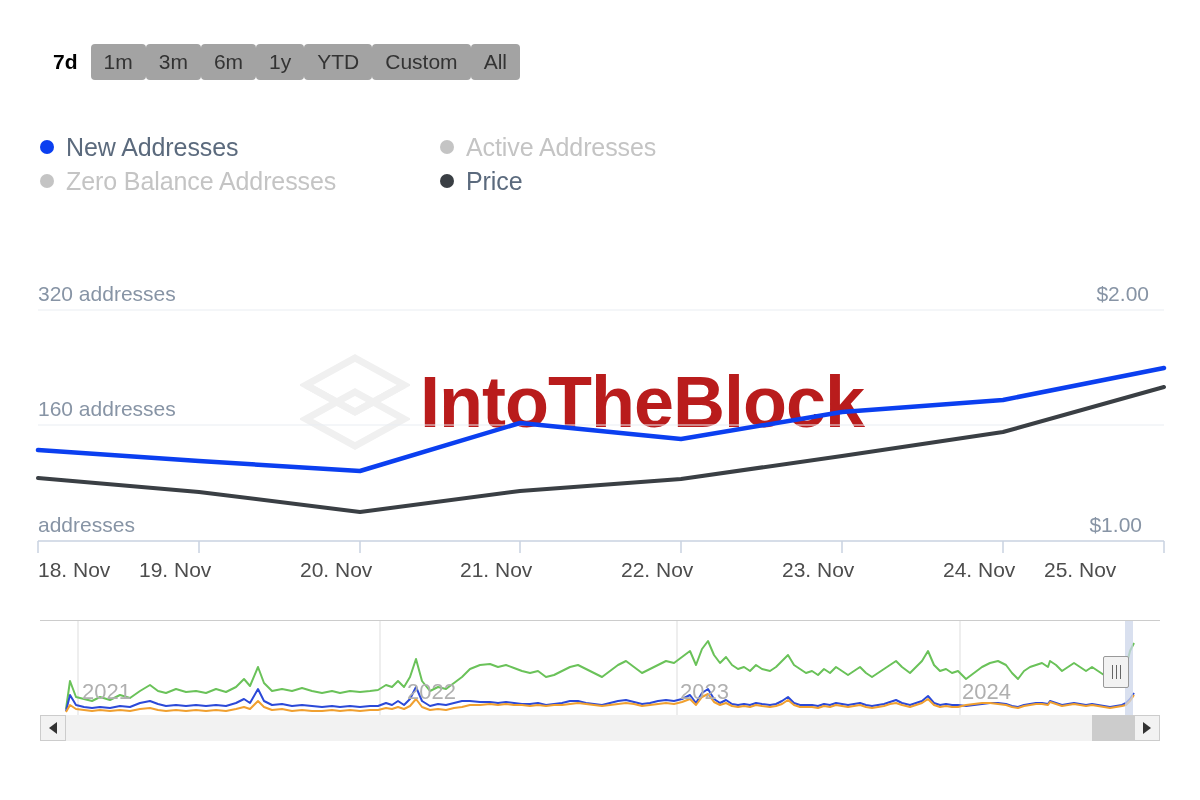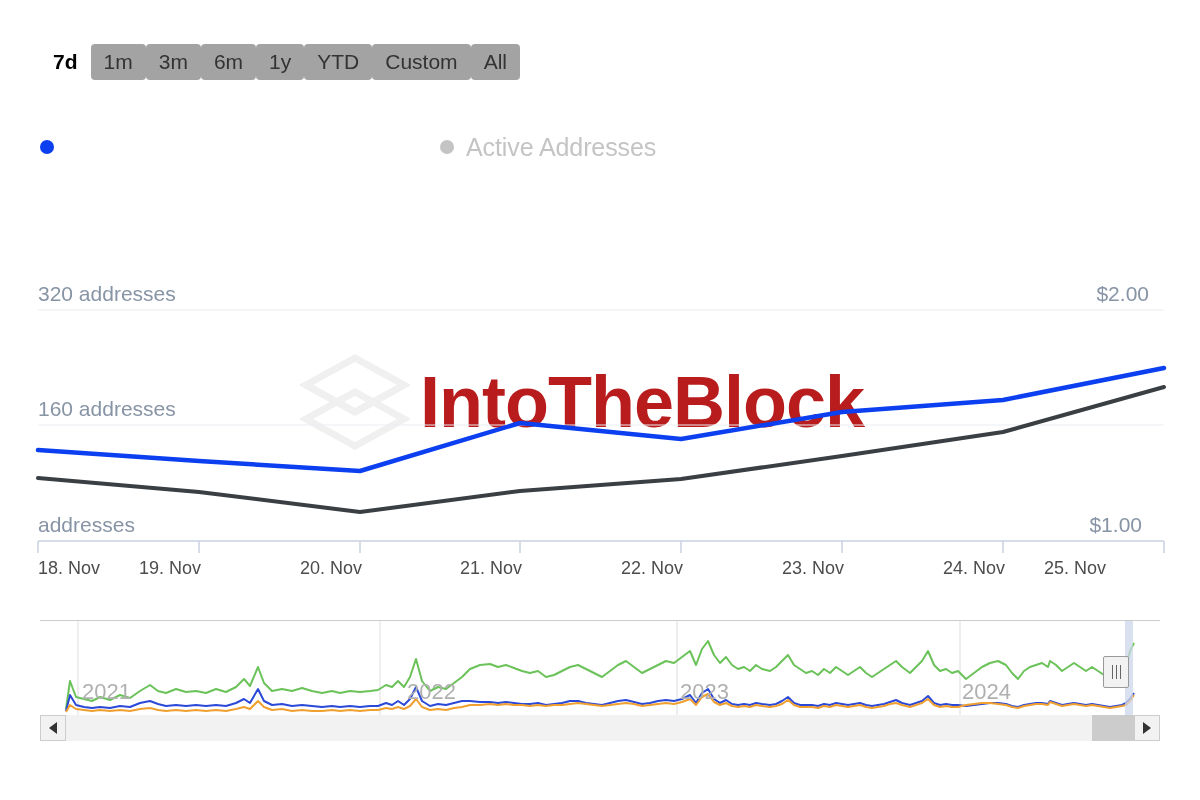--- a/index.html
+++ b/index.html
@@ -86,21 +86,21 @@
   .axis-label {
     position: absolute;
     font-size: 21px;
     color: #8794a5;
     white-space: nowrap;
   }
   .axis-label.right { text-align: right; }
 
   .xtick-label {
     position: absolute;
-    font-size: 18px;
+    font-size: 21px;
     color: #4d4d4d;
     white-space: nowrap;
   }
 
   
   #navigator {
     position: absolute;
     left: 40px;
     top: 620px;
     width: 1120px;
@@ -230,24 +230,35 @@
     <button class="range-btn">1y</button>
     <button class="range-btn">YTD</button>
     <button class="range-btn">Custom</button>
     <button class="range-btn">All</button>
   </div>
 
 <div id="legend">
   <div class="legend-row">
     <div class="legend-item col-a">
       <span class="legend-dot" style="background: rgb(11, 63, 240);"></span>
+      <span class="legend-label">New Addresses</span>
     </div>
     <div class="legend-item inactive">
       <span class="legend-dot" style="background: rgb(196, 196, 196);"></span>
       <span class="legend-label">Active Addresses</span>
+    </div>
+  </div>
+  <div class="legend-row">
+    <div class="legend-item col-a inactive">
+      <span class="legend-dot" style="background: rgb(196, 196, 196);"></span>
+      <span class="legend-label">Zero Balance Addresses</span>
+    </div>
+    <div class="legend-item">
+      <span class="legend-dot" style="background: rgb(58, 63, 68);"></span>
+      <span class="legend-label">Price</span>
     </div>
   </div>
 </div>
 
 <div id="watermark">
   <svg width="110" height="100" viewBox="0 0 110 100">
     <g stroke="#f0f0f0" stroke-width="7" fill="none">
       <path d="M55 6 L104 33 L55 60 L6 33 Z"></path>
       <path d="M55 40 L104 67 L55 94 L6 67 Z"></path>
       <path d="M6 33 L55 60 M104 33 L55 60"></path>

